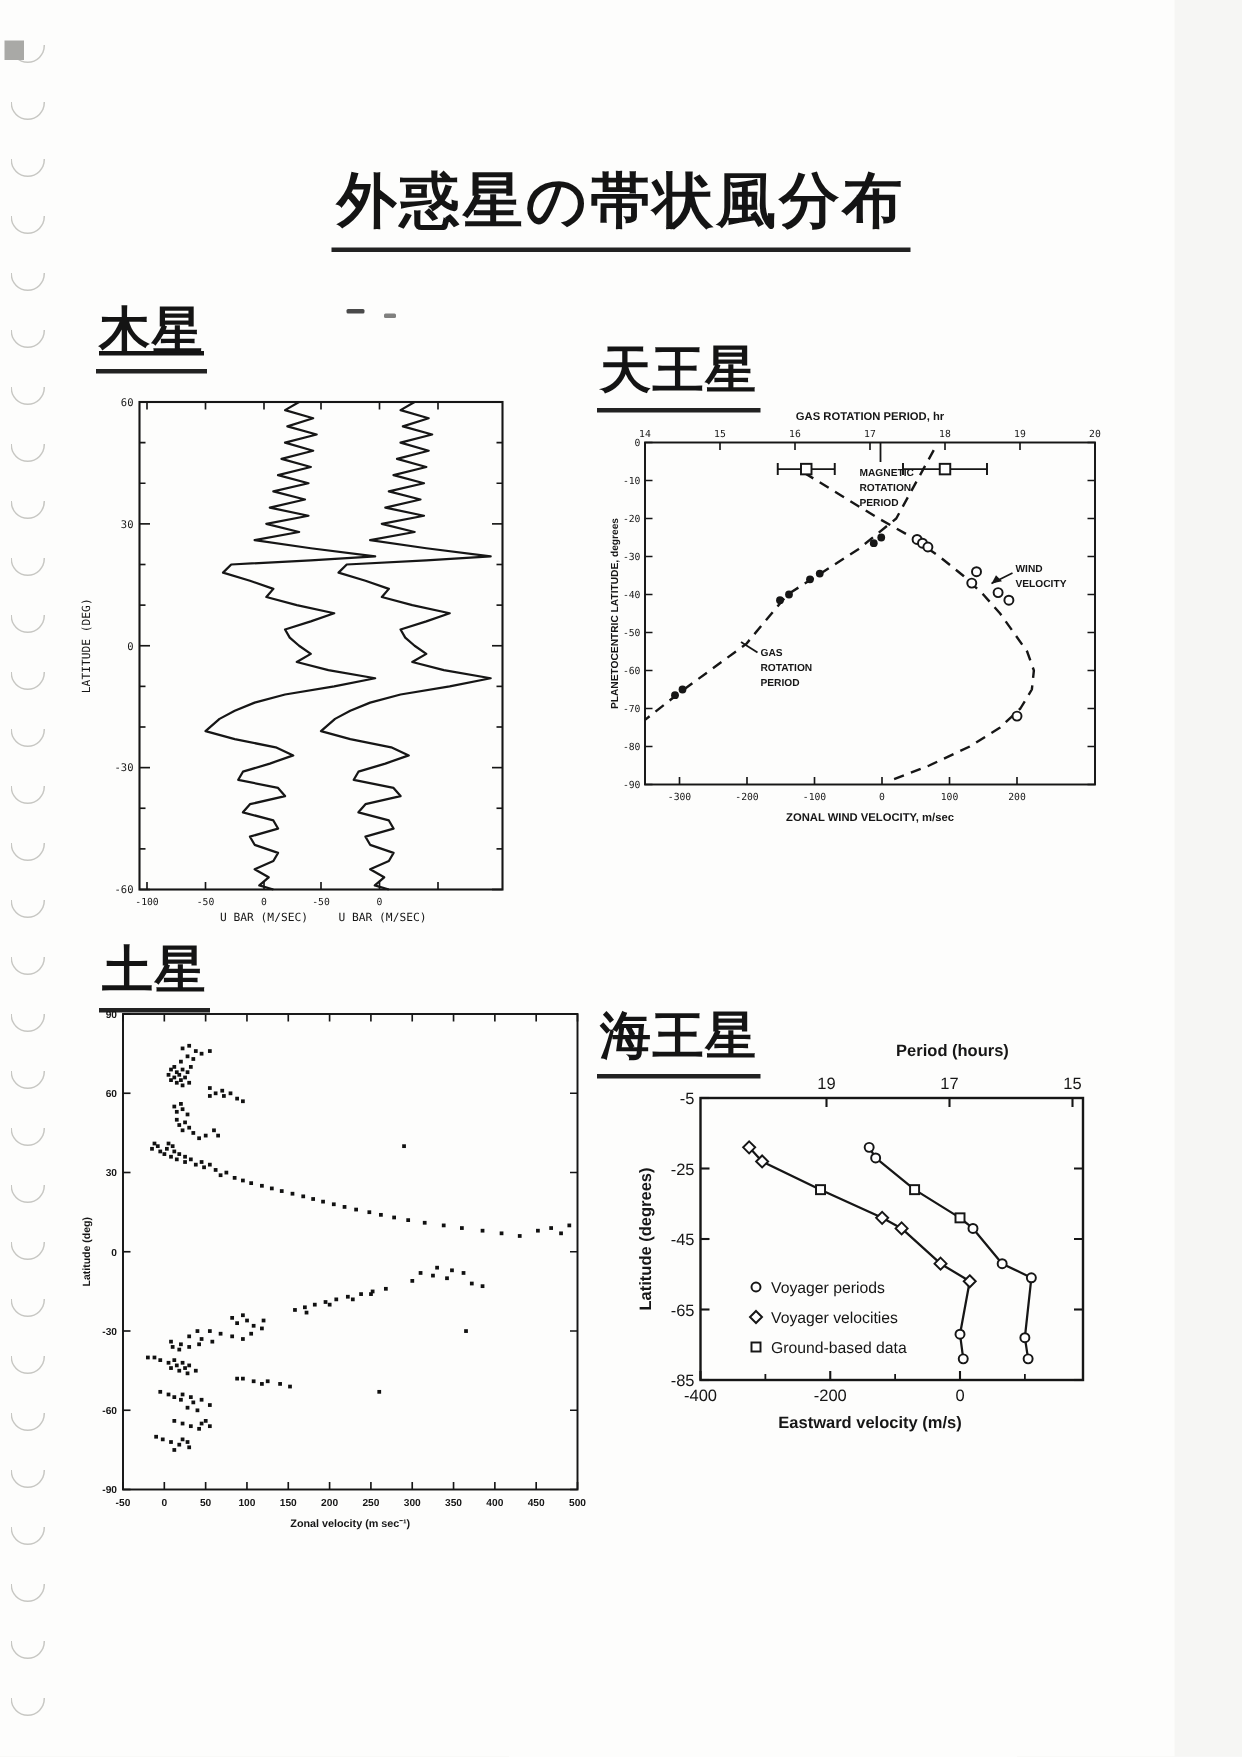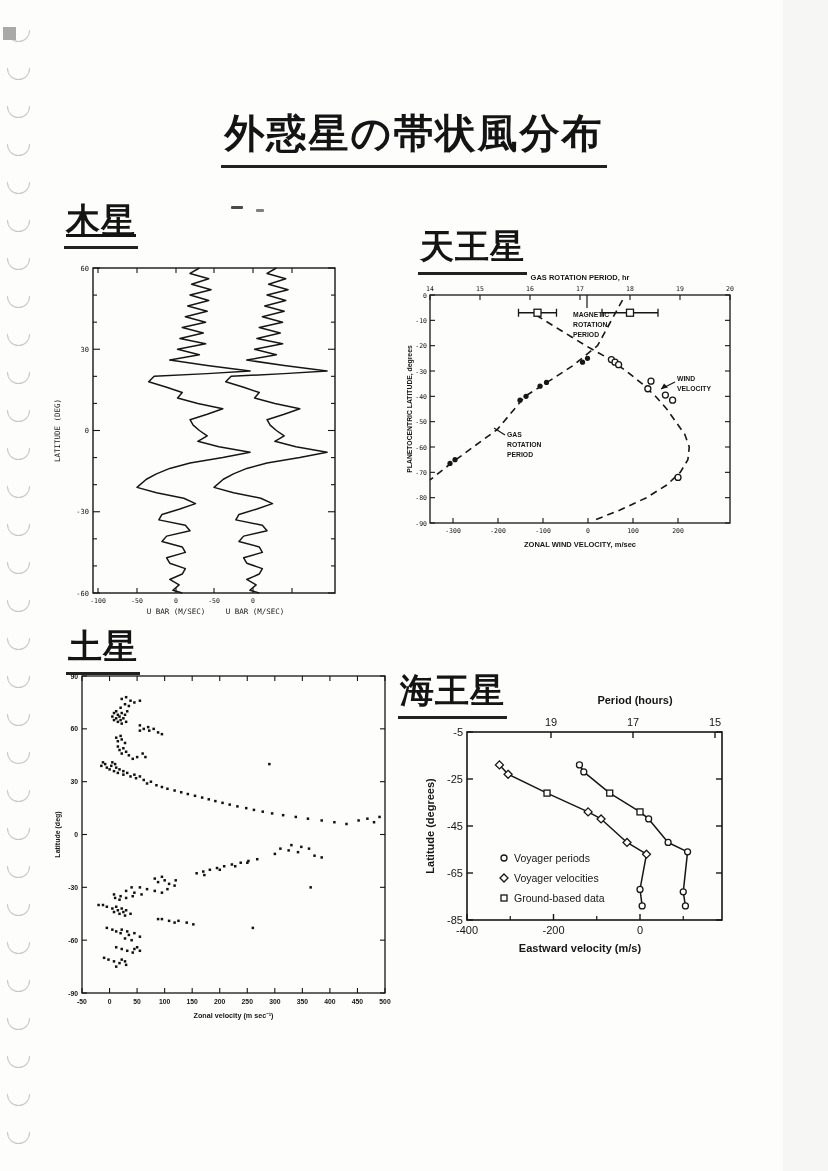--- a/index.html
+++ b/index.html
@@ -8,21 +8,21 @@
   .hole{position:absolute;left:7px;width:21px;height:11px;border:1.5px solid #c7c7c3;border-top:none;
         border-radius:0 0 12px 12px;background:transparent;}
   .corner-mark{position:absolute;left:3px;top:27px;width:13px;height:13px;background:#a9a9a6;}
   .artifact{position:absolute;background:#4a4a4a;border-radius:1px;}
   .page-title{position:absolute;left:0;top:106px;width:828px;text-align:center;}
   .page-title span{display:inline-block;font-size:40px;font-weight:600;letter-spacing:2px;
         border-bottom:3px solid #222;padding:0 4px 4px 4px;}
   .planet-label{position:absolute;font-size:34px;font-weight:600;letter-spacing:1px;
         border-bottom:3px solid #222;padding:0 2px 2px 2px;}
   #lbl-jupiter{left:64px;top:198px;text-decoration:underline;}
-  #lbl-uranus{left:418px;top:224px;}
+  #lbl-uranus{left:398px;top:224px;}
   #lbl-saturn{left:66px;top:624px;font-family:Liberation Mono, monospace;}
   #lbl-neptune{left:398px;top:668px;}
   svg{position:absolute;}
   #chart-jupiter{left:50px;top:255px;}
   #chart-uranus{left:405px;top:268px;}
   #chart-saturn{left:50px;top:660px;}
   #chart-neptune{left:420px;top:690px;}
   svg text{fill:#161616;}
 </style>
 </head>

